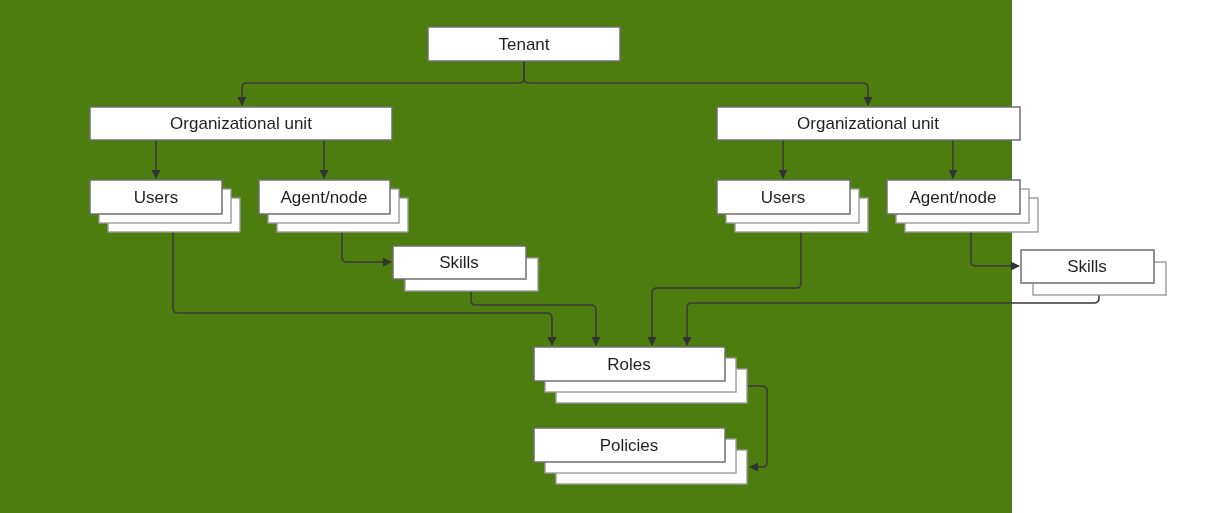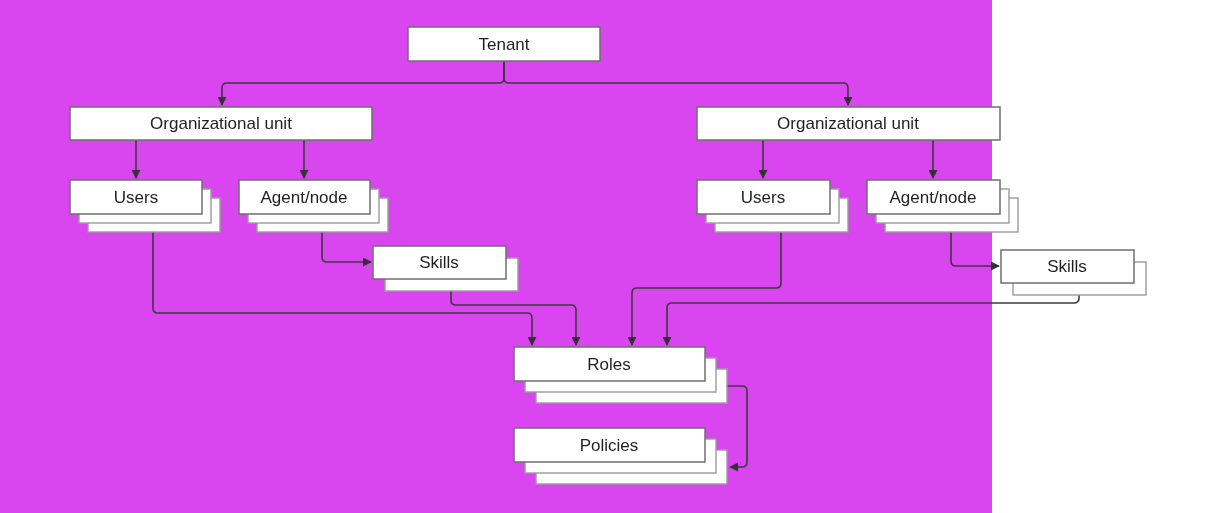--- a/index.html
+++ b/index.html
@@ -1,21 +1,22 @@
 <!DOCTYPE html>
 <html><head>
 <meta charset="utf-8">
 <style>
   html, body { margin: 0; padding: 0; background: #ffffff; }
   .canvas {
     position: relative;
     width: 992px;
     height: 513px;
-    background: #d946ef;
+    background: #4d7c0f;
     font-family: "Liberation Sans", "DejaVu Sans", sans-serif;
+    padding-left: 20px;
   }
   svg { display: block; }
   .node-label {
     font-family: "Liberation Sans", "DejaVu Sans", sans-serif;
     font-size: 17px;
     fill: #1f1f1f;
   }
   .box       { fill: #ffffff; stroke: #6f6f6f; stroke-width: 1.5; }
   .stack-box { fill: #ffffff; stroke: #9b9b9b; stroke-width: 1.4; }
   .edge      { fill: none; stroke: #3a3a3a; stroke-width: 1.6; }

